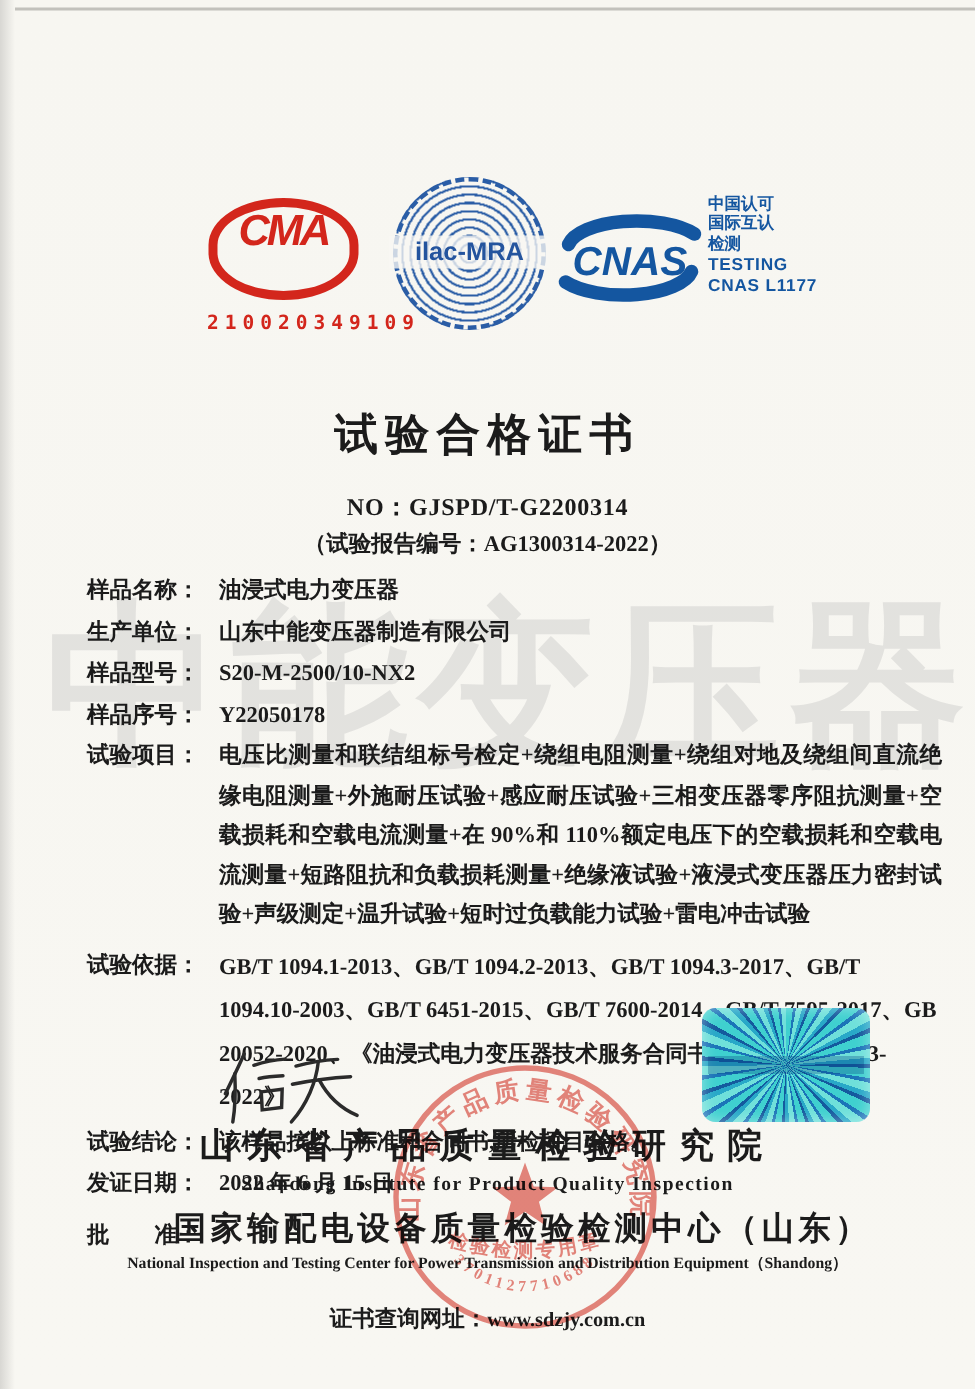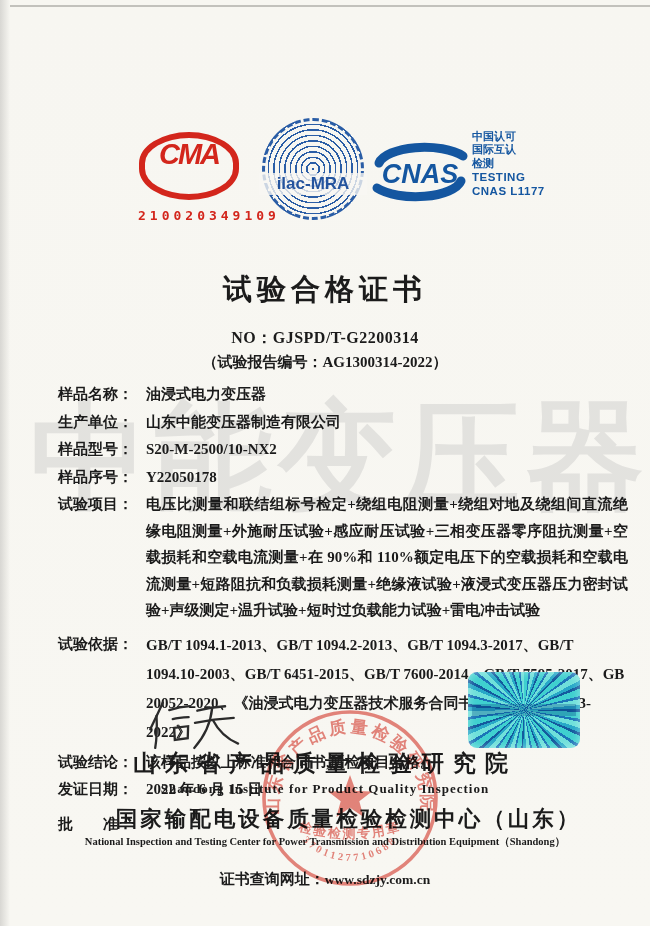--- a/index.html
+++ b/index.html
@@ -8,21 +8,21 @@
   .scan-top-line{position:absolute;top:5px;left:10px;right:0;height:2px;background:#97968f;opacity:.55;}
   .scan-left-strip{position:absolute;top:0;left:0;width:10px;height:100%;background:linear-gradient(90deg,#d8d7d3,rgba(216,215,211,0));}
   .watermark{position:absolute;top:378px;left:30px;font-size:118px;font-weight:bold;color:#b9b9b9;opacity:.32;letter-spacing:6px;white-space:nowrap;z-index:0;text-align:center;}
   
   .logos{position:absolute;top:116px;left:128px;width:470px;height:110px;z-index:1;}
   .cma-wrap{position:absolute;left:10px;top:16px;width:102px;text-align:center;}
   .cma-logo{width:88px;height:56px;margin:0 auto;border:6px solid #d3261c;border-radius:50%/46%;display:flex;justify-content:center;}
   .cma-text{font-size:29px;font-weight:bold;font-style:italic;color:#d3261c;letter-spacing:-2px;font-family:"Liberation Sans",sans-serif;}
   .cma-number{margin-top:8px;font-size:13px;font-weight:bold;color:#d3261c;letter-spacing:4px;font-family:"DejaVu Sans Mono",monospace;white-space:nowrap;}
   .ilac{position:absolute;left:134px;top:2px;width:96px;height:96px;border-radius:50%;border:3px dashed #2a5da6;background:repeating-radial-gradient(circle at 50% 50%,#2a5da6 0 1.5px,rgba(248,247,243,0) 1.5px 5.5px);}
-  .ilac-band{position:absolute;left:-6px;right:-6px;top:36px;height:22px;background:rgba(248,247,243,.78);display:flex;align-items:center;justify-content:center;margin-top:16px;}
+  .ilac-band{position:absolute;left:-6px;right:-6px;top:36px;height:22px;background:rgba(248,247,243,.78);display:flex;align-items:center;justify-content:center;}
   .ilac-text{font-size:17px;font-weight:bold;color:#24549e;font-family:"Liberation Sans",sans-serif;}
   .cnas-logo{position:absolute;left:242px;top:20px;}
   .cnas-caption{position:absolute;left:344px;top:14px;line-height:1.22;}
   .cnas-cn{font-size:11px;font-weight:bold;color:#1456a0;font-family:"Liberation Sans",sans-serif;}
   .cnas-en{font-size:11.5px;font-weight:bold;color:#1456a0;font-family:"Liberation Sans",sans-serif;letter-spacing:.5px;}
   
   .title{position:absolute;top:270px;left:0;width:100%;text-align:center;font-size:29px;font-weight:bold;letter-spacing:5px;z-index:1;}
   .cert-no{position:absolute;top:328px;left:0;width:100%;text-align:center;font-size:16px;font-weight:bold;letter-spacing:.5px;z-index:1;}
   .report-no{position:absolute;top:353px;left:0;width:100%;text-align:center;font-size:15px;font-weight:bold;z-index:1;}
   

